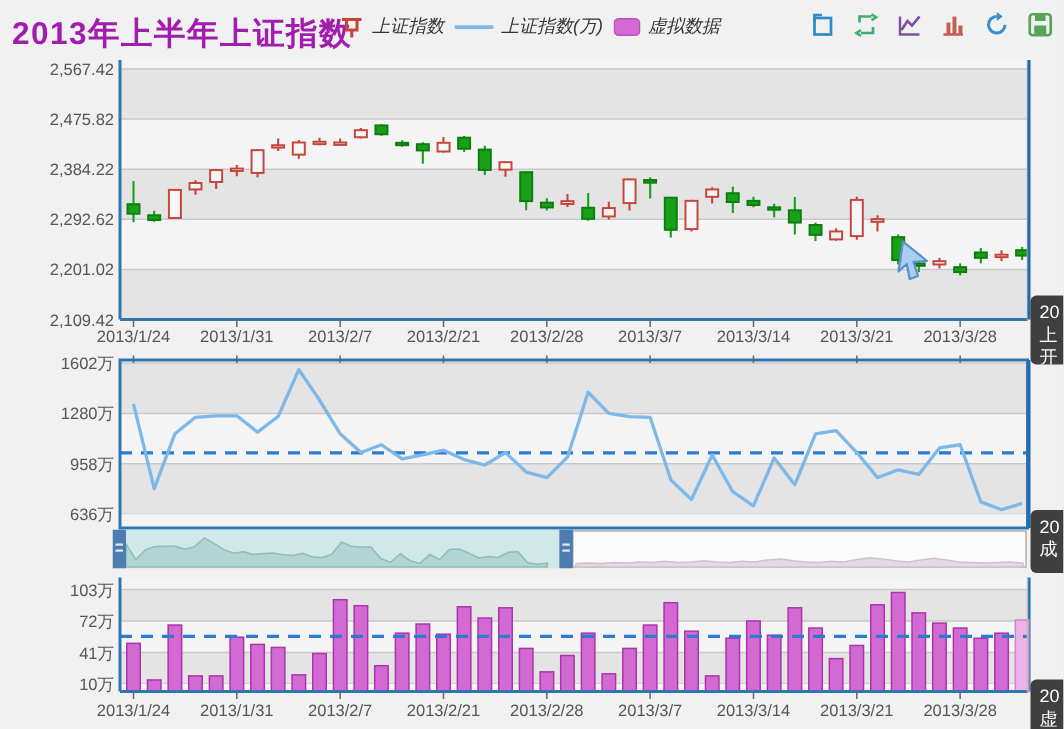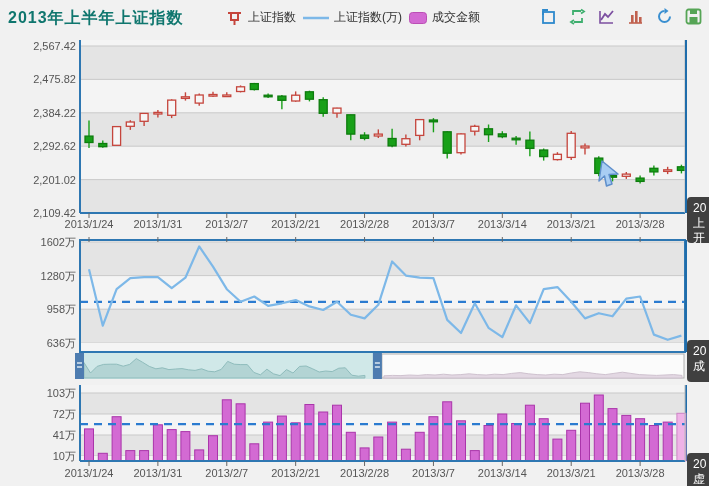--- a/index.html
+++ b/index.html
@@ -1,19 +1,19 @@
 <!DOCTYPE html>
 <html><head>
 <meta charset="utf-8">
 <style>
   html,body{margin:0;padding:0;}
   body{font-family:"Liberation Sans","DejaVu Sans",sans-serif;background:#e9e9e9;}
   #stage{position:relative;width:709px;height:486px;background:#f1f1f1;overflow:hidden;}
-  #title{position:absolute;left:8px;top:8px;font-size:16px;font-weight:bold;color:#0f766e;letter-spacing:1px;}
-  #legend{position:absolute;left:226px;top:9px;display:flex;align-items:center;gap:7px;}
+  #title{position:absolute;left:8px;top:8px;font-size:21px;font-weight:bold;color:#a21caf;letter-spacing:1px;}
+  #legend{position:absolute;left:226px;top:9px;display:flex;align-items:center;gap:7px;font-style:italic;}
   .lg-item{display:flex;align-items:center;gap:5px;cursor:pointer;}
   .lg-label{font-size:12px;color:#333;}
   #toolbar{position:absolute;right:6px;top:7px;display:flex;align-items:center;gap:10px;}
   .tb-icon{width:19px;height:19px;cursor:pointer;}
   .panel{position:absolute;left:0;}
   .tip{position:absolute;background:rgba(24,24,24,0.82);color:#fff;font-size:12px;line-height:15px;
        padding:4px 6px;border-radius:4px;white-space:nowrap;overflow:hidden;}
   .axis-text{font-size:11px;fill:#555;}
   #datazoom{position:absolute;left:75px;top:353px;width:610px;height:26px;}
   #cursor{position:absolute;left:596px;top:159px;width:28px;height:30px;pointer-events:none;}
@@ -37,21 +37,21 @@
       <div class="lg-item">
         <svg width="26" height="10">
           <line x1="0" y1="5" x2="26" y2="5" stroke="#7db8e8" stroke-width="2.5"></line>
         </svg>
         <span class="lg-label">上证指数(万)</span>
       </div>
       <div class="lg-item">
         <svg width="18" height="12">
           <rect x="0.5" y="0.5" width="17" height="11" rx="3" fill="#d36ad3" stroke="#bb4fb5"></rect>
         </svg>
-        <span class="lg-label">成交金额</span>
+        <span class="lg-label">虚拟数据</span>
       </div>
     </div>
 
   <div id="toolbar">
       <svg class="tb-icon" viewBox="0 0 19 19">
         <rect x="4" y="5" width="11" height="11" fill="none" stroke="#2e89cc" stroke-width="1.8"></rect>
         <path d="M4 8 V3 H9" fill="none" stroke="#2e89cc" stroke-width="1.8"></path>
       </svg>
       <svg class="tb-icon" viewBox="0 0 19 19">
         <path d="M5 8 V4 H13 M13 2.5 L16 4.5 L13 6.5" fill="none" stroke="#3faf6f" stroke-width="1.8"></path>

